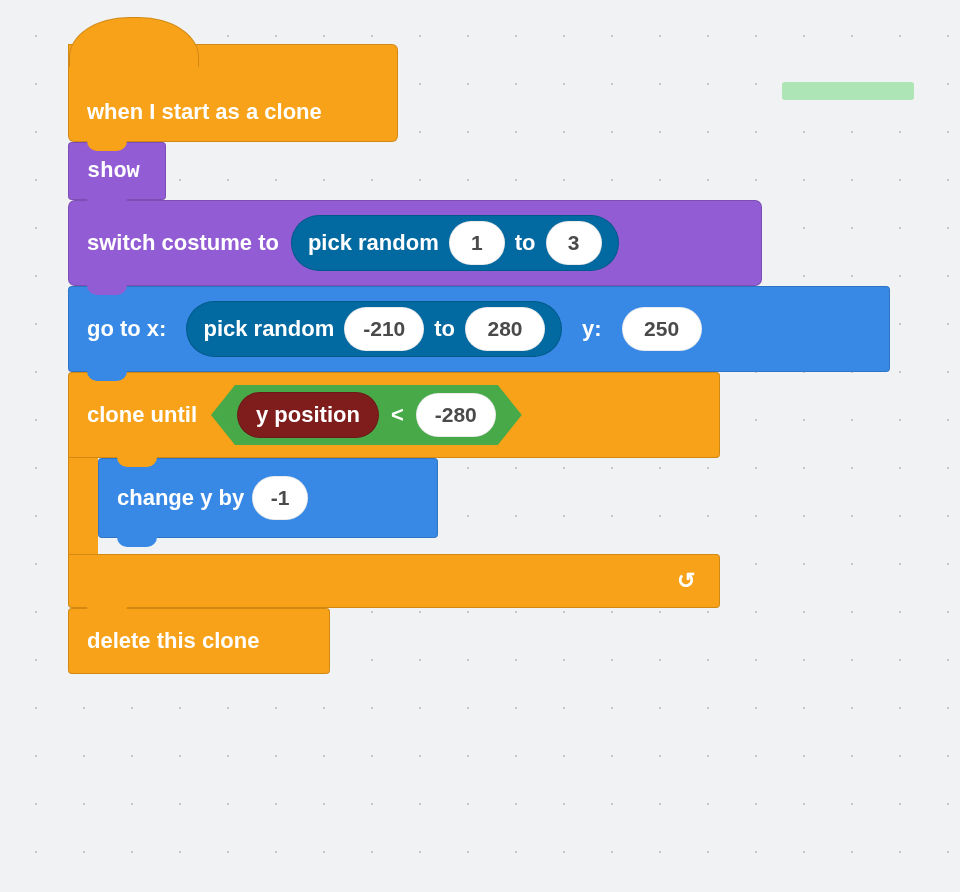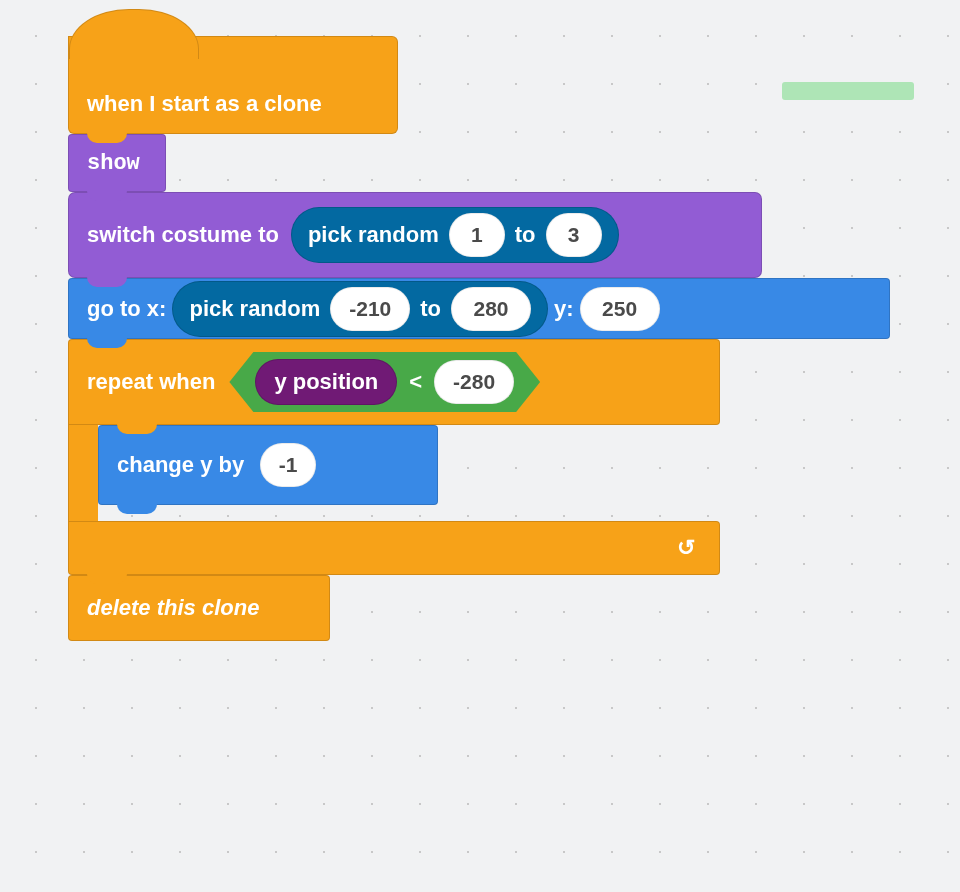--- a/index.html
+++ b/index.html
@@ -14,21 +14,21 @@
     background-position: 12px 12px;
     font-family: "Helvetica Neue", Arial, sans-serif;
     font-weight: 600;
     position: relative;
     overflow: hidden;
   }
 
   .stack {
     position: absolute;
     left: 68px;
-    top: 36px;
+    top: 44px;
   }
 
   .block {
     position: relative;
     color: #fff;
     font-size: 22px;
     display: flex;
     align-items: center;
     padding: 0 18px;
     border: 1px solid rgba(0,0,0,0.15);
@@ -85,23 +85,23 @@
 
   .b-switch {
     width: 694px;
     height: 86px;
     border-radius: 7px;
     gap: 12px;
   }
 
   .b-goto {
     width: 822px;
-    height: 61px;
-    border-radius: 4px;
-    gap: 6px;
+    height: 86px;
+    border-radius: 4px;
+    gap: 20px;
   }
 
   
   .c-wrapper {
     position: relative;
     width: 652px;
   }
   .c-top {
     height: 86px;
     border-radius: 4px 4px 4px 0;
@@ -125,44 +125,43 @@
     transform: scaleX(-1);
   }
 
   .b-change {
     position: absolute;
     left: 30px;
     top: 86px;
     width: 340px;
     height: 80px;
     border-radius: 4px;
-    gap: 16px;
+    gap: 8px;
   }
 
   .b-delete {
     width: 262px;
     height: 66px;
     border-radius: 4px;
-    font-style: italic;
   }
 
   
   .pill {
     display: inline-flex;
     align-items: center;
     height: 56px;
     border-radius: 30px;
     padding: 0 16px;
     gap: 10px;
     color: #fff;
     font-size: 22px;
     border: 1px solid rgba(0,0,0,0.15);
   }
   .pill.green { background: #0369a1; }
-  .pill.blue  { background: #701a75; height: 46px; padding: 0 18px; }
+  .pill.blue  { background: #7f1d1d; height: 46px; padding: 0 18px; }
 
   .num {
     display: inline-flex;
     align-items: center;
     justify-content: center;
     min-width: 56px;
     height: 44px;
     background: #fff;
     color: #4a4a4a;
     border-radius: 24px;
@@ -229,21 +228,21 @@
       <span class="num wide">-210</span>
       <span>to</span>
       <span class="num wide">280</span>
     </span>
     <span>y:</span>
     <span class="num wide">250</span>
   </div>
 
   <div class="c-wrapper">
     <div class="block c-top orange">
-      <span>repeat when</span>
+      <span>clone until</span>
       <span class="hex">
         <span class="pill blue">
           <span>y position</span>
         </span>
         <span>&lt;</span>
         <span class="num wide">-280</span>
       </span>
     </div>
 
     <div class="block b-change blue">

